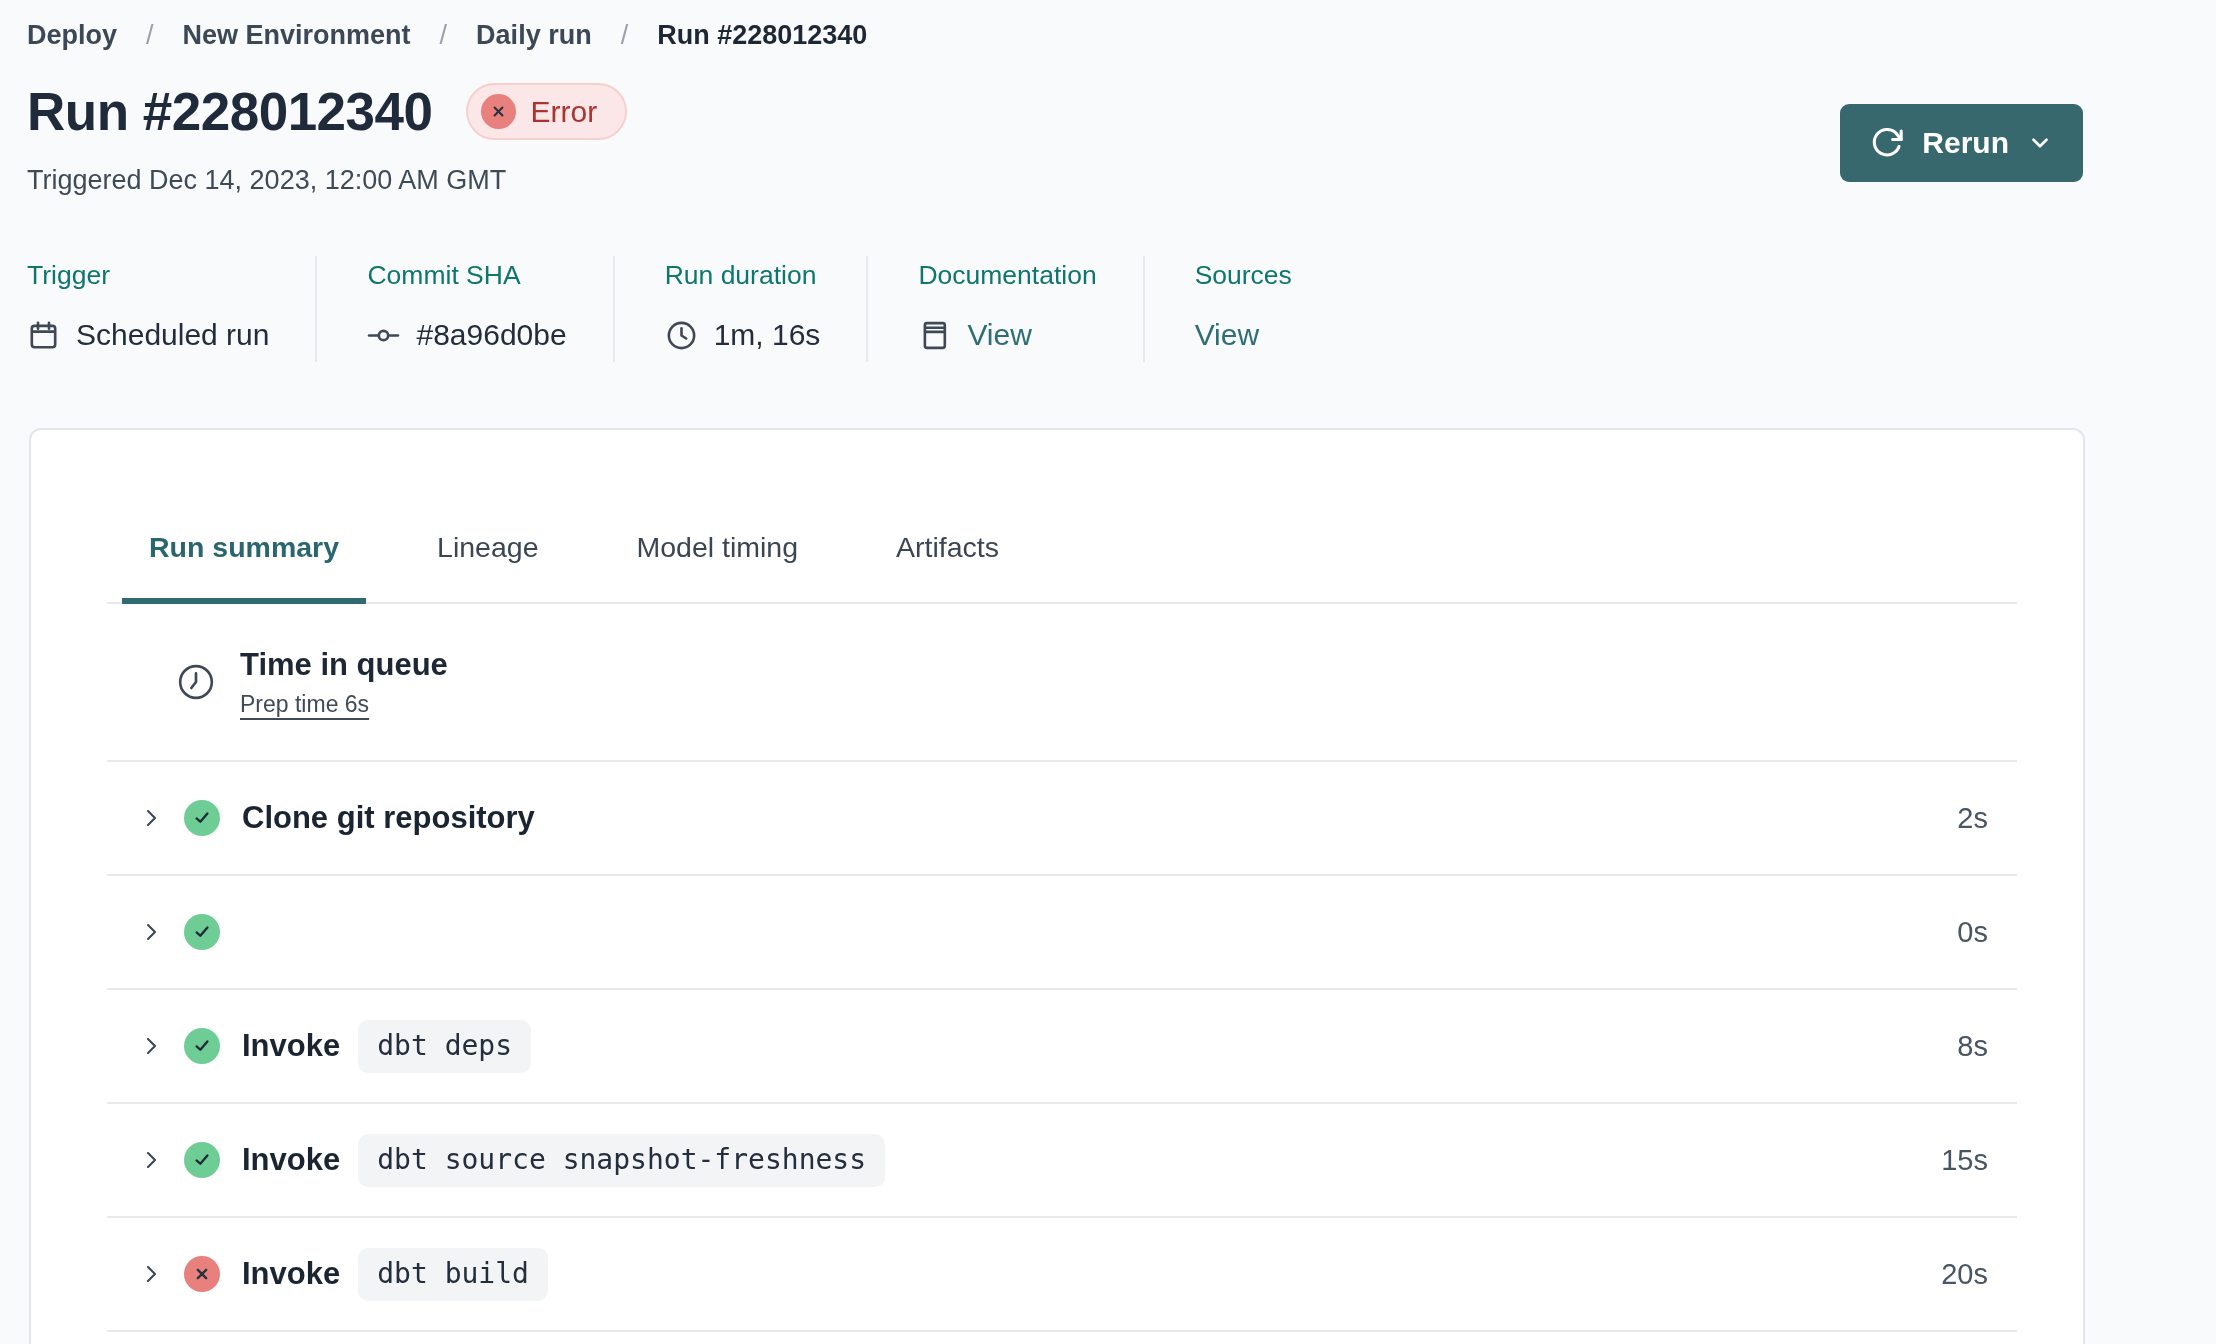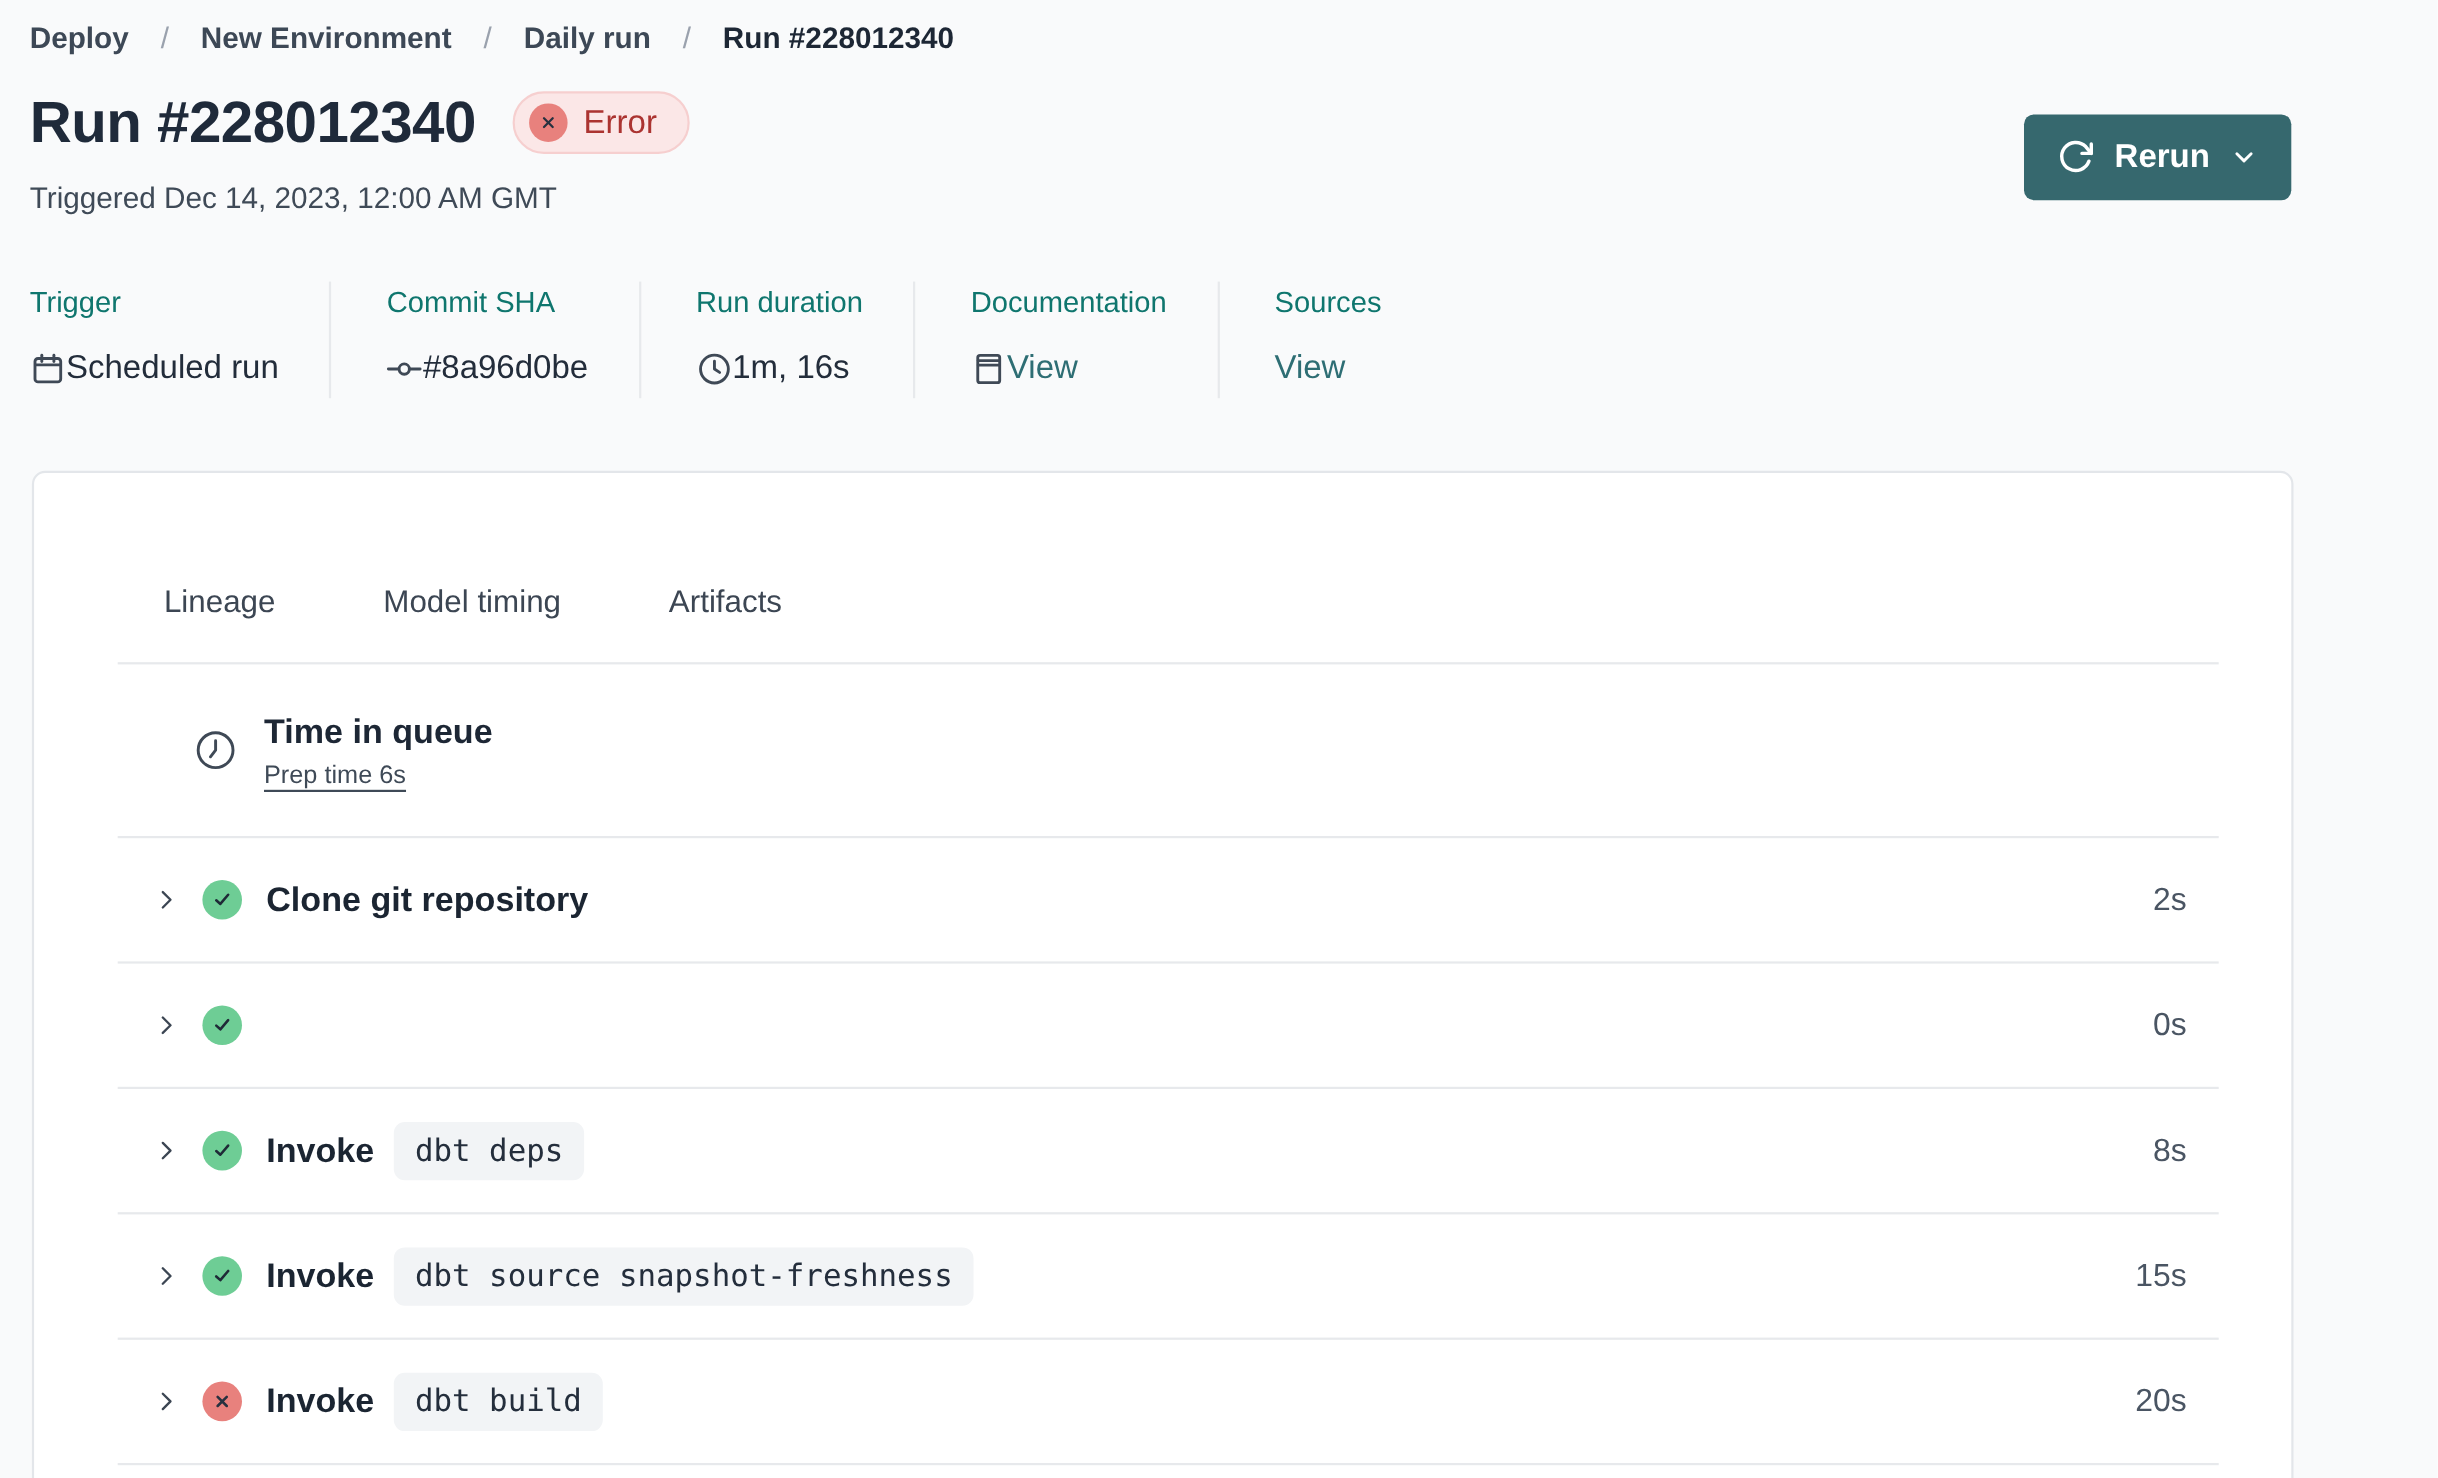--- a/index.html
+++ b/index.html
@@ -51,21 +51,21 @@
   .rerun-btn svg { display:block; }
 
   .triggered { margin:23px 0 0 27px; font-size:27px; color:#3f4a57; }
 
   
   .meta { display:flex; align-items:stretch; margin:60px 0 0 27px; }
   .meta-col { padding:4px 46px 10px 50px; border-right:2px solid #e7e9ec; }
   .meta-col:first-child { padding-left:0; }
   .meta-col:last-child { border-right:none; }
   .meta-label { font-size:26.5px; color:#0f766e; }
-  .meta-value { display:flex; align-items:center; gap:0; margin-top:27px;
+  .meta-value { display:flex; align-items:center; gap:16px; margin-top:27px;
                 font-size:30px; color:#232d3b; }
   .meta-value svg { display:block; flex:none; }
   .meta-link { color:#2e6e74; cursor:pointer; }
 
   
   .card {
     position:absolute; left:29px; top:428px; width:2056px; height:990px;
     background:#ffffff; border:2px solid #e3e6ea; border-radius:12px;
   }
   .card-inner { margin:0 66px 0 76px; }
@@ -203,20 +203,21 @@
       <span class="meta-link">View</span>
     </div>
   </div>
 
 </div>
 
 <section class="card">
   <div class="card-inner">
 
     <div class="tabs">
+      <div class="tab active">Run summary</div>
       <div class="tab">Lineage</div>
       <div class="tab">Model timing</div>
       <div class="tab">Artifacts</div>
     </div>
 
     <div class="queue">
       <svg class="queue-icon" width="40" height="40" viewBox="0 0 24 24" fill="none" stroke="#3f4956" stroke-width="1.6" stroke-linecap="round" stroke-linejoin="round">
         <circle cx="12" cy="12" r="9.5"></circle>
         <polyline points="12 6.8 12 12 9.2 15.6"></polyline>
       </svg>

